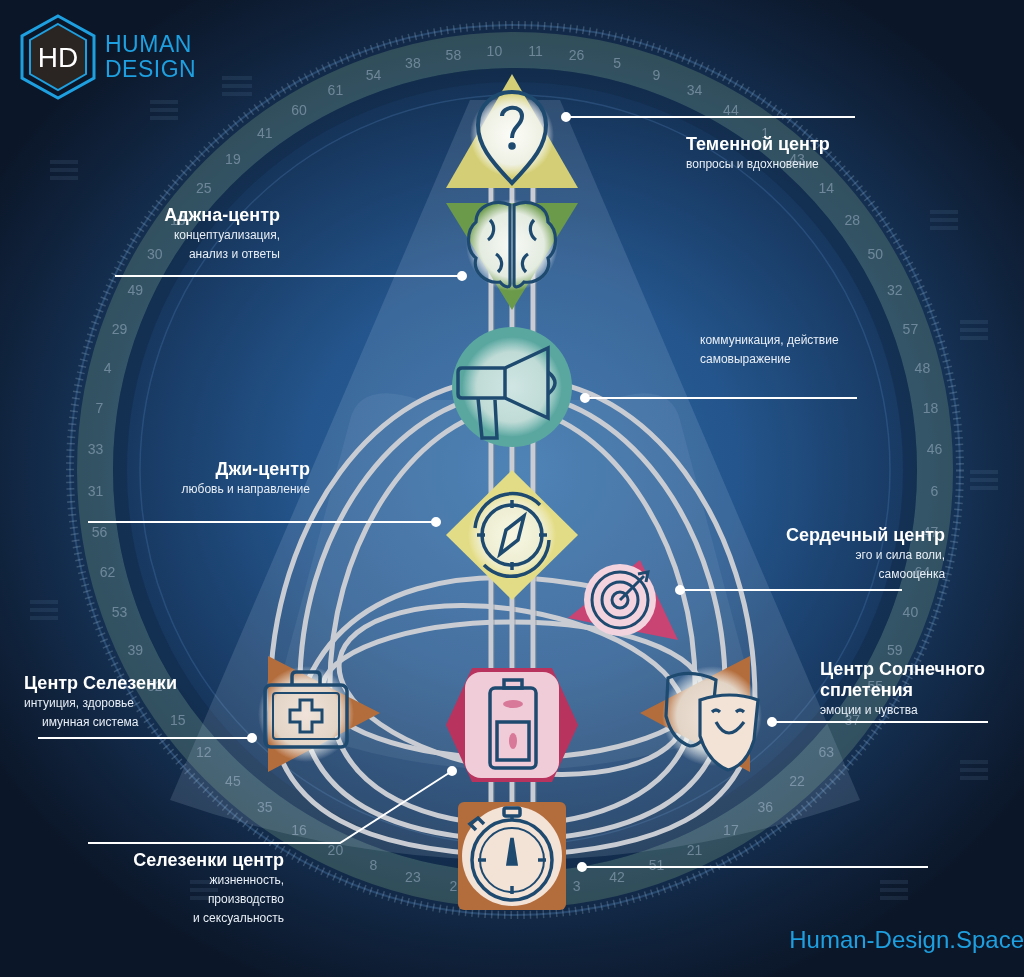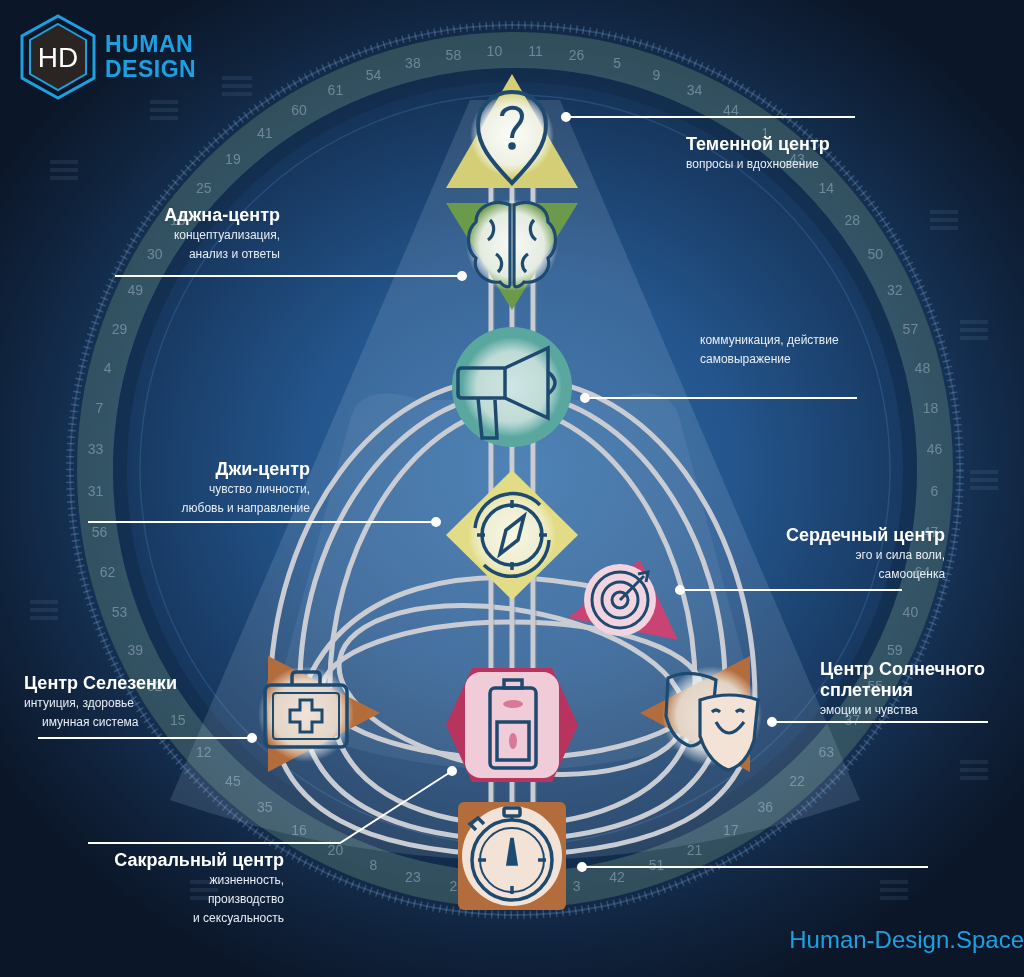--- a/index.html
+++ b/index.html
@@ -1,21 +1,21 @@
 <!DOCTYPE html>
 <html><head>
 <meta charset="utf-8">
 <style>
   html,body{margin:0;padding:0;}
   body{width:1024px;height:977px;overflow:hidden;background:#0d1b2e;font-family:"Liberation Sans",sans-serif;}
   #stage{position:relative;width:1024px;height:977px;overflow:hidden;
     background:radial-gradient(ellipse 620px 560px at 520px 470px,#2f6aa6 0%,#24558c 35%,#183a63 62%,#10233d 85%,#0b1628 100%);}
   svg.bg{position:absolute;left:0;top:0;}
   .logo{position:absolute;left:18px;top:14px;width:80px;height:86px;}
-  .logo-text{position:absolute;left:105px;top:32px;color:#1ea0e0;font-size:23px;line-height:25px;letter-spacing:0.5px;font-weight:bold;}
+  .logo-text{position:absolute;left:105px;top:32px;color:#1ea0e0;font-size:23px;line-height:25px;letter-spacing:0.5px;}
   .label{position:absolute;color:#fff;}
   .label .t{font-weight:bold;font-size:18px;line-height:21px;display:block;}
   .label .d{font-size:12px;line-height:19px;display:block;color:#e8eef5;}
   .r{text-align:right;}
   .footer{position:absolute;right:0;top:926px;color:#1ea0e0;font-size:24px;}
   .num{fill:#9fb3c8;opacity:0.55;font-family:"Liberation Sans",sans-serif;font-size:14px;}
 </style>
 </head>
 <body>
 
@@ -316,21 +316,20 @@
   <span class="d">анализ и ответы</span>
 </div>
 
 <div class="label" style="left:700px;top:331px;">
   <span class="d">коммуникация, действие</span>
   <span class="d">самовыражение</span>
 </div>
 
 <div class="label r" style="left:70px;top:459px;width:240px;">
   <span class="t">Джи-центр</span>
-  <span class="d">чувство личности,</span>
   <span class="d">любовь и направление</span>
 </div>
 
 <div class="label" style="left:786px;top:525px;text-align:right;">
   <span class="t">Сердечный центр</span>
   <span class="d">эго и сила воли,</span>
   <span class="d">самооценка</span>
 </div>
 
 <div class="label" style="left:24px;top:673px;">
@@ -339,21 +338,21 @@
   <span class="d" style="padding-left:18px;">имунная система</span>
 </div>
 
 <div class="label" style="left:820px;top:659px;">
   <span class="t">Центр Солнечного</span>
   <span class="t">сплетения</span>
   <span class="d">эмоции и чувства</span>
 </div>
 
 <div class="label r" style="left:80px;top:850px;width:204px;">
-  <span class="t">Сакральный центр</span>
+  <span class="t">Селезенки центр</span>
   <span class="d">жизненность,</span>
   <span class="d">производство</span>
   <span class="d">и сексуальность</span>
 </div>
 
 
 <div class="footer">Human-Design.Space</div>
 
 </div>
 

